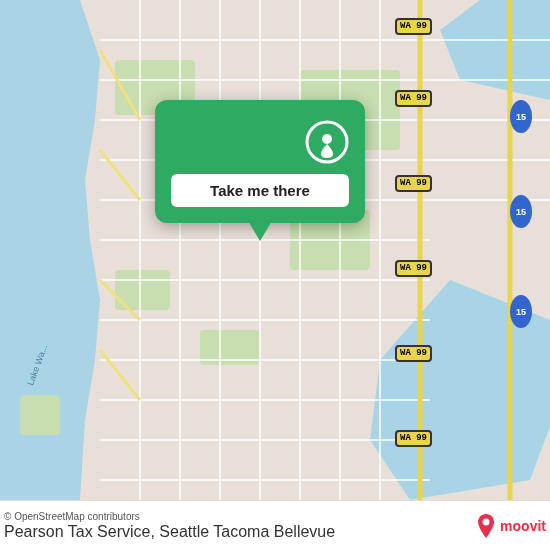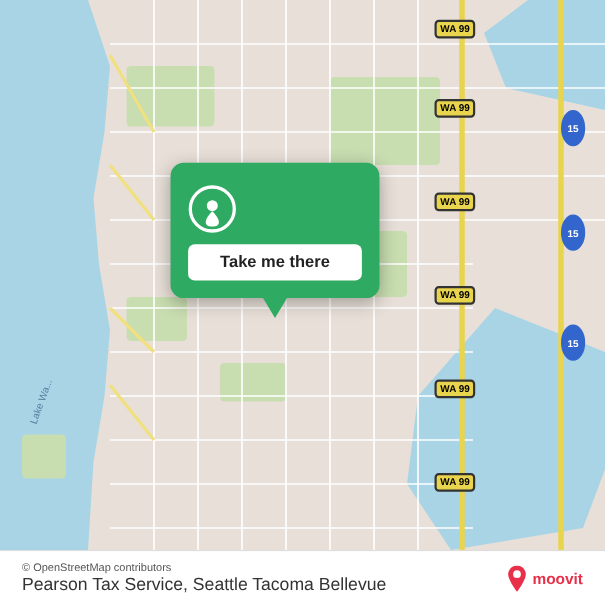--- a/index.html
+++ b/index.html
@@ -70,20 +70,21 @@
     .route-badge {
       position: absolute;
       background: #e8d44d;
       border: 2px solid #333;
       border-radius: 4px;
       font-size: 9px;
       font-weight: bold;
       padding: 1px 3px;
       color: #000;
       line-height: 1.2;
+      font-family: Liberation Mono, monospace;
     }
 
     
     .interstate-badge {
       position: absolute;
       background: #3366cc;
       color: white;
       border-radius: 50%;
       font-size: 9px;
       font-weight: bold;
@@ -92,30 +93,29 @@
       display: flex;
       align-items: center;
       justify-content: center;
     }
 
     
     .popup-card {
       position: absolute;
       top: 100px;
       left: 155px;
-      width: 190px;
+      width: 210px;
       background: #2eaa62;
       border-radius: 12px;
       padding: 20px 16px 16px;
       display: flex;
       flex-direction: column;
-      align-items: flex-start;
+      align-items: flex-end;
       box-shadow: 0 4px 16px rgba(0,0,0,0.3);
       z-index: 100;
-      margin-top: 48px;
     }
 
     .popup-card::after {
       content: '';
       position: absolute;
       bottom: -18px;
       left: 50%;
       transform: translateX(-50%);
       border-left: 12px solid transparent;
       border-right: 12px solid transparent;
@@ -142,21 +142,21 @@
     }
 
     
     #bottom-bar {
       width: 550px;
       height: 50px;
       background: #fff;
       border-top: 1px solid #ddd;
       display: flex;
       align-items: center;
-      padding: 0 20px;
+      padding: 0 4px;
       justify-content: space-between;
     }
 
     .attribution {
       font-size: 10px;
       color: #555;
     }
 
     .bottom-info {
       font-size: 16px;

